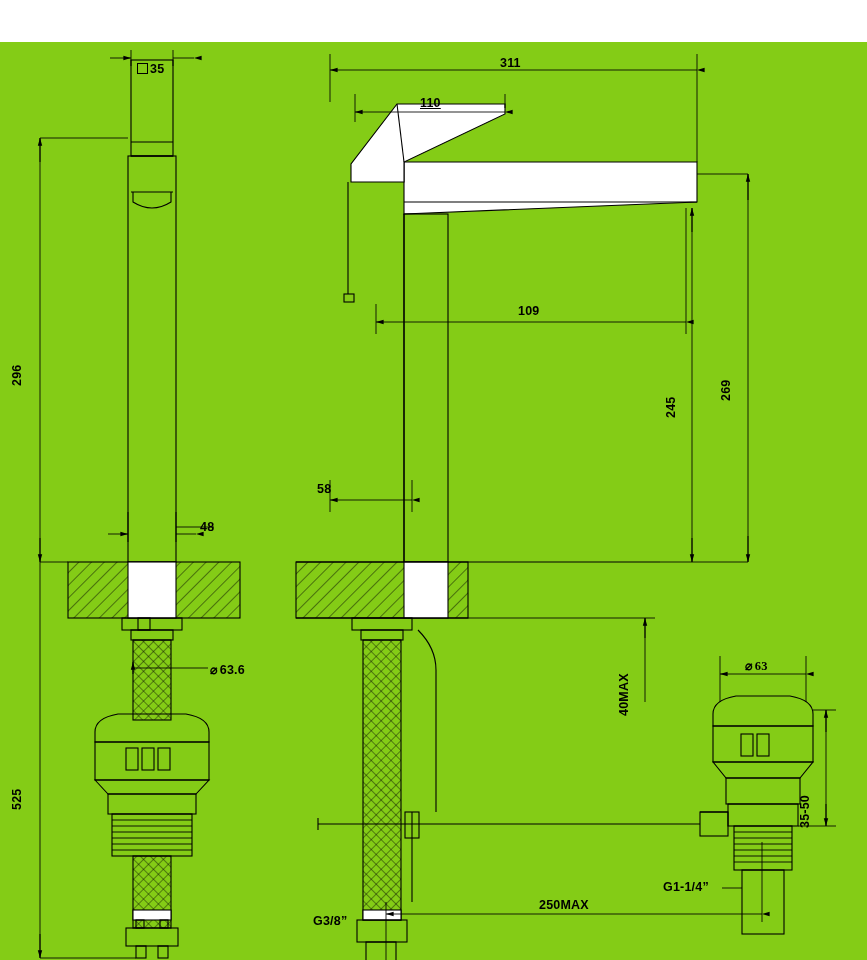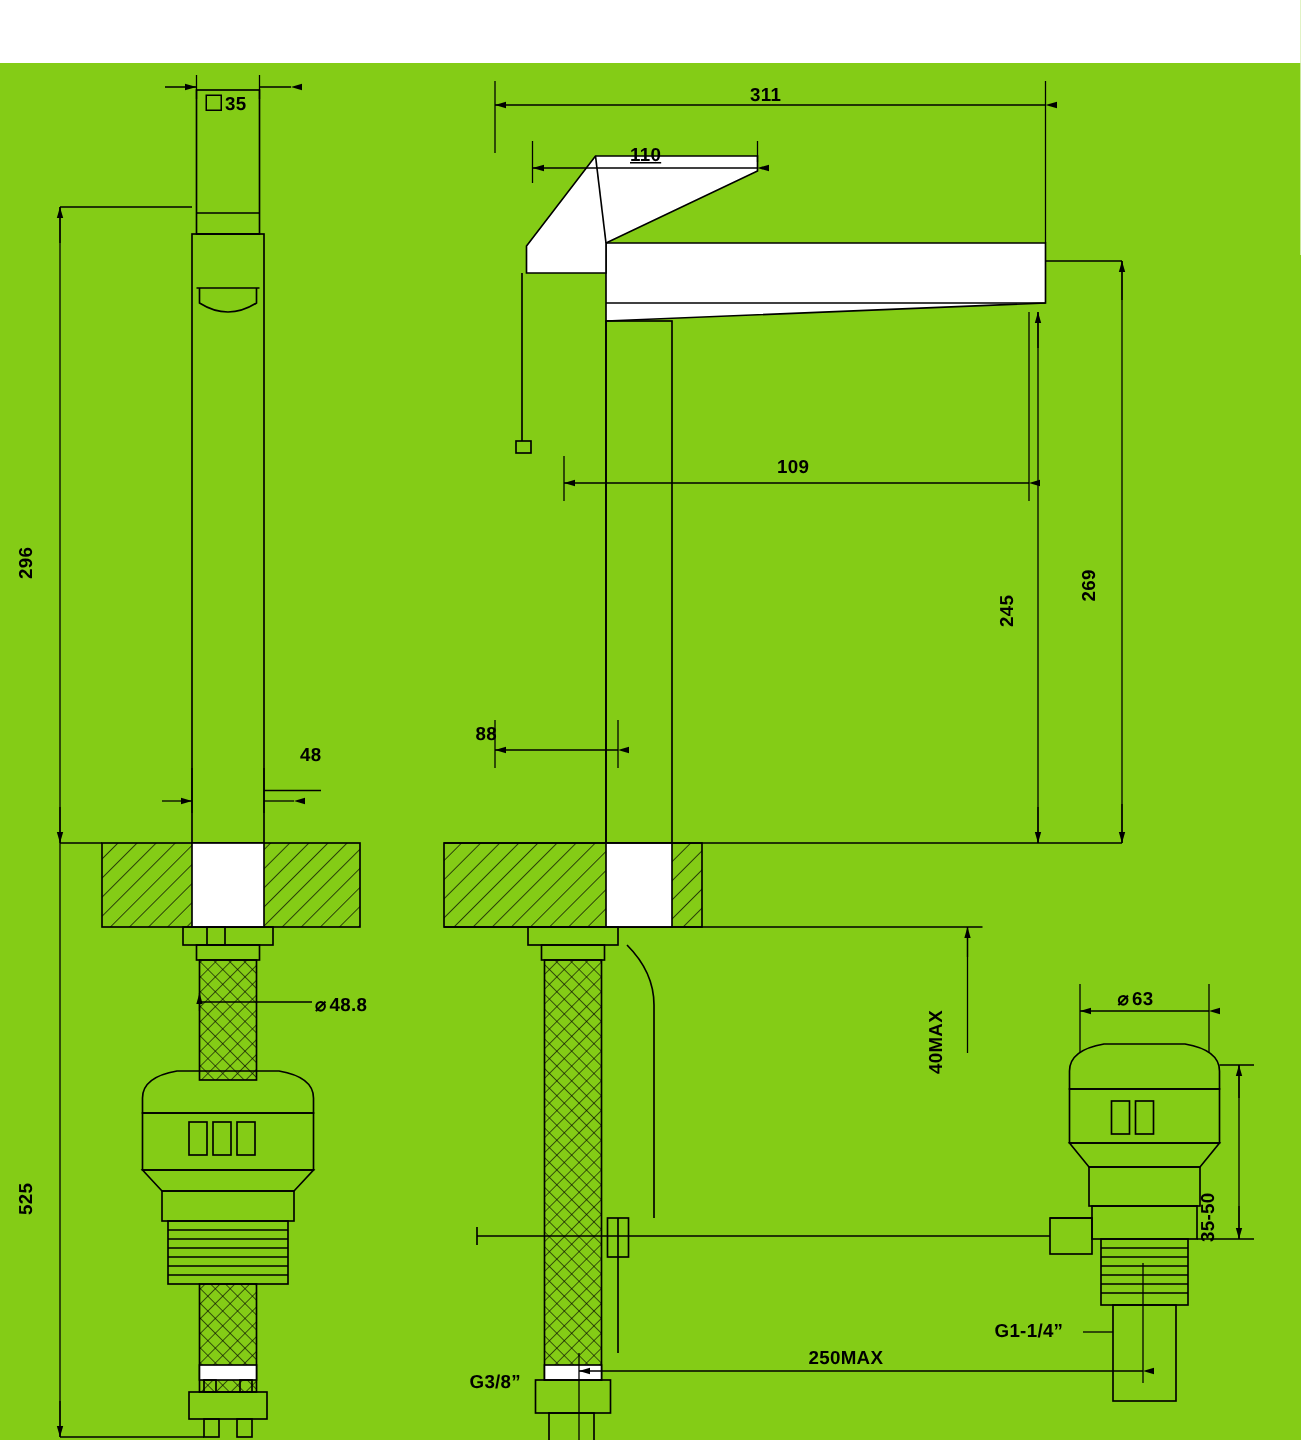--- a/index.html
+++ b/index.html
@@ -238,47 +238,47 @@
       <line x1="722" y1="846" x2="742" y2="846"></line>
     </g>
   </svg>
 
   <div class="dimtext" style="left:137px; top:20px;">
     <span style="display:inline-block;width:9px;height:9px;border:1.4px solid #000;vertical-align:-1px;margin-right:2px;"></span><span>35</span>
   </div>
 
   <div class="dimtext vert" style="left:24px; top:330px;"><span>296</span></div>
 
-  <div class="dimtext" style="left:200px; top:454px;"><span>48</span></div>
+  <div class="dimtext" style="left:200px; top:478px;"><span>48</span></div>
 
   <div class="dimtext vert" style="left:24px; top:754px;"><span>525</span></div>
 
   <div class="dimtext" style="left:210px; top:620px;">
-    <span>⌀</span><span style="margin-left:2px;">48.8</span>
+    <span>⌀</span><span style="margin-left:2px;">63.6</span>
   </div>
 
   <div class="dimtext" style="left:500px; top:14px;"><span>311</span></div>
 
   <div class="dimtext" style="left:420px; top:54px;text-decoration:underline;"><span>110</span></div>
 
   <div class="dimtext" style="left:518px; top:262px;"><span>109</span></div>
 
-  <div class="dimtext" style="left:317px; top:440px;"><span>88</span></div>
+  <div class="dimtext" style="left:317px; top:440px;"><span>58</span></div>
 
   <div class="dimtext vert" style="left:733px; top:345px;"><span>269</span></div>
 
   <div class="dimtext vert" style="left:678px; top:362px;"><span>245</span></div>
 
   <div class="dimtext vert" style="left:631px; top:660px;"><span>40MAX</span></div>
 
   <div class="dimtext" style="left:539px; top:856px;"><span>250MAX</span></div>
 
   <div class="dimtext" style="left:313px; top:872px;"><span>G3/8”</span></div>
 
-  <div class="dimtext" style="left:745px; top:616px;">
+  <div class="dimtext" style="left:745px; top:616px;font-family:Liberation Serif, serif;">
     <span>⌀</span><span style="margin-left:2px;">63</span>
   </div>
 
   <div class="dimtext vert" style="left:812px; top:772px;"><span>35-50</span></div>
 
   <div class="dimtext" style="left:663px; top:838px;text-align:center;"><span>G1-1/4”</span></div>
 
 </div>
 
 </body></html>

